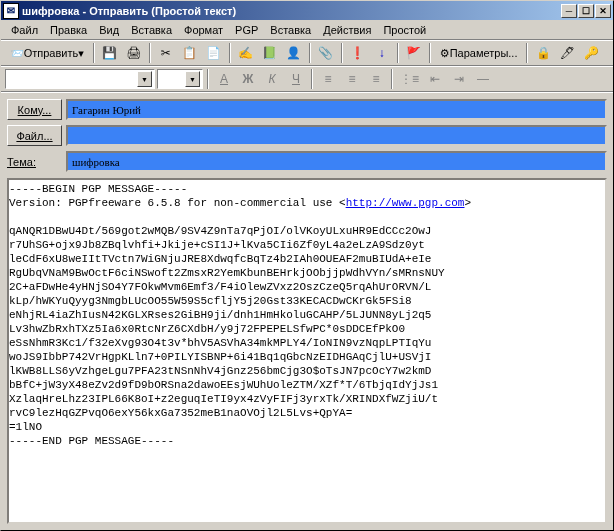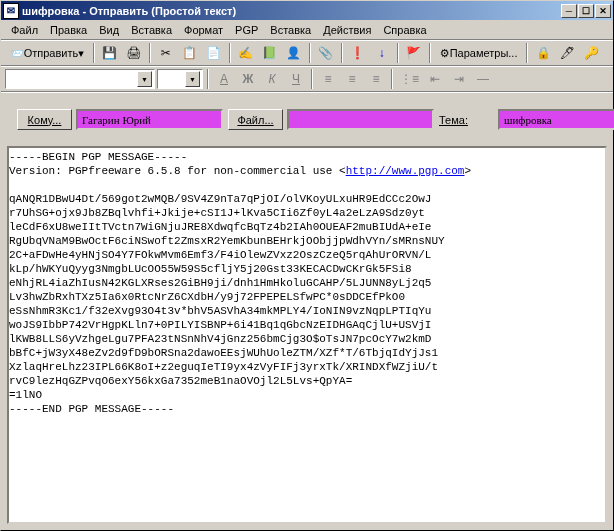--- a/index.html
+++ b/index.html
@@ -13,25 +13,25 @@
 .menubar{height:20px;display:flex;align-items:center;padding:9px 4px;border-bottom:1px solid #808080;background:#d4d0c8}
 .menubar .mi{padding:2px 6px;cursor:pointer}
 .toolbar{height:26px;display:flex;align-items:center;padding:2px 4px;background:#d4d0c8;border-top:1px solid #fff;border-bottom:1px solid #808080;gap:2px}
 .tbtn{min-width:22px;height:22px;display:flex;align-items:center;justify-content:center;border:1px solid transparent;cursor:pointer;font-size:12px;padding:0 2px}
 .tbtn.text{font-size:11px;padding:0 4px}
 .tsep{width:1px;height:20px;border-left:1px solid #808080;border-right:1px solid #fff;margin:0 2px}
 .toolbar2{height:26px;display:flex;align-items:center;padding:2px 4px;background:#d4d0c8;border-top:1px solid #fff;border-bottom:1px solid #808080;gap:2px}
 .combo{height:20px;background:#fff;border:1px solid #808080;border-right-color:#fff;border-bottom-color:#fff;display:flex;align-items:center;padding:0 2px;color:#a0a0a0;font-size:11px;position:relative}
 .combo .dd{width:15px;height:16px;background:#d4d0c8;border:1px solid #fff;border-right-color:#404040;border-bottom-color:#404040;display:flex;align-items:center;justify-content:center;font-size:7px;color:#000;margin-left:auto}
 .disabled{color:#808080}
-.fields{padding:16px;display:flex;flex-direction:row;gap:5px;border-top:1px solid #fff}
+.fields{padding:6px;display:flex;flex-direction:column;gap:5px;border-top:1px solid #fff}
 .fieldrow{display:flex;align-items:center;gap:4px}
 .fieldbtn{width:55px;height:21px;background:#d4d0c8;border:1px solid #fff;border-right-color:#404040;border-bottom-color:#404040;font-size:11px;cursor:pointer;display:flex;align-items:center;justify-content:center;text-decoration:underline}
 .fieldlabel{width:55px;font-size:11px;text-decoration:underline}
-.fieldinput{flex:1;height:21px;background:#d946ef;border:2px inset #d4d0c8;padding:2px 4px;font-family:Tahoma;font-size:11px}
+.fieldinput{flex:1;height:21px;background:#3b82f6;border:2px inset #d4d0c8;padding:2px 4px;font-family:Tahoma;font-size:11px}
 .body{flex:1;margin:0 6px 6px 6px;background:#fff;border:2px inset #d4d0c8;overflow:auto;padding:2px 0;font-family:"Courier New",monospace;font-size:11px;line-height:14px;white-space:pre-wrap;word-break:break-all}
 .body a{color:#0000ee}
 </style>
 </head>
 <body>
 
 <div class="window">
   <div class="titlebar">
     <span class="ico">✉</span>
     <span class="title">шифровка - Отправить (Простой текст)</span>
@@ -44,21 +44,21 @@
 
   <div class="menubar">
     <span class="mi">Файл</span>
     <span class="mi">Правка</span>
     <span class="mi">Вид</span>
     <span class="mi">Вставка</span>
     <span class="mi">Формат</span>
     <span class="mi">PGP</span>
     <span class="mi">Вставка</span>
     <span class="mi">Действия</span>
-    <span class="mi">Справка</span>
+    <span class="mi">Простой</span>
   </div>
 
   <div class="toolbar">
     <div class="tbtn text">📨 <span>Отправить</span> ▾</div>
     <div class="tsep"></div>
     <div class="tbtn">💾</div>
     <div class="tbtn">🖨</div>
     <div class="tsep"></div>
     <div class="tbtn">✂</div>
     <div class="tbtn">📋</div>

